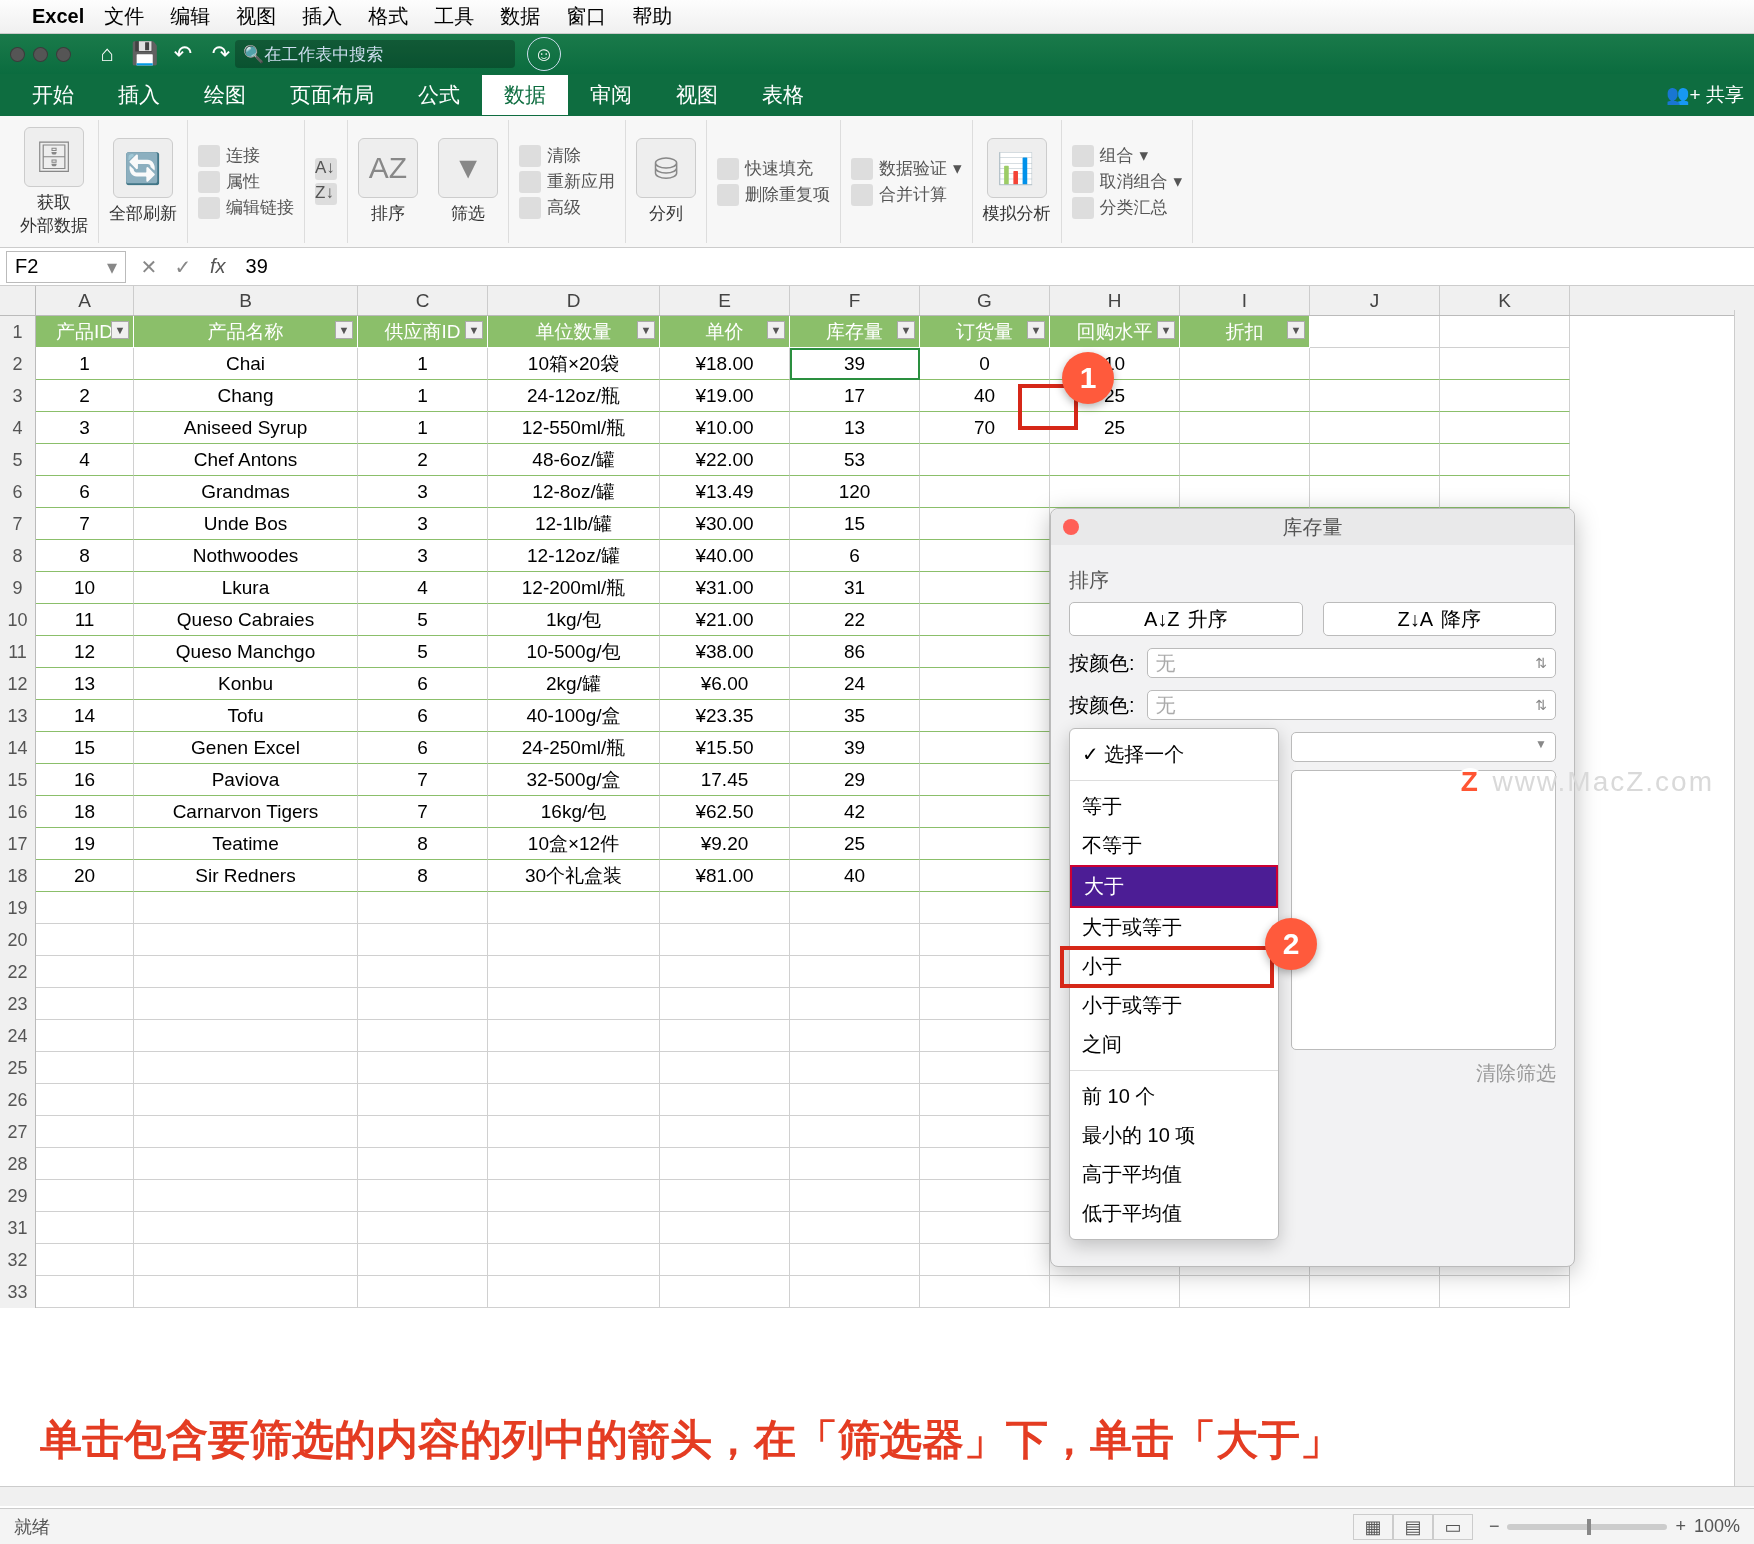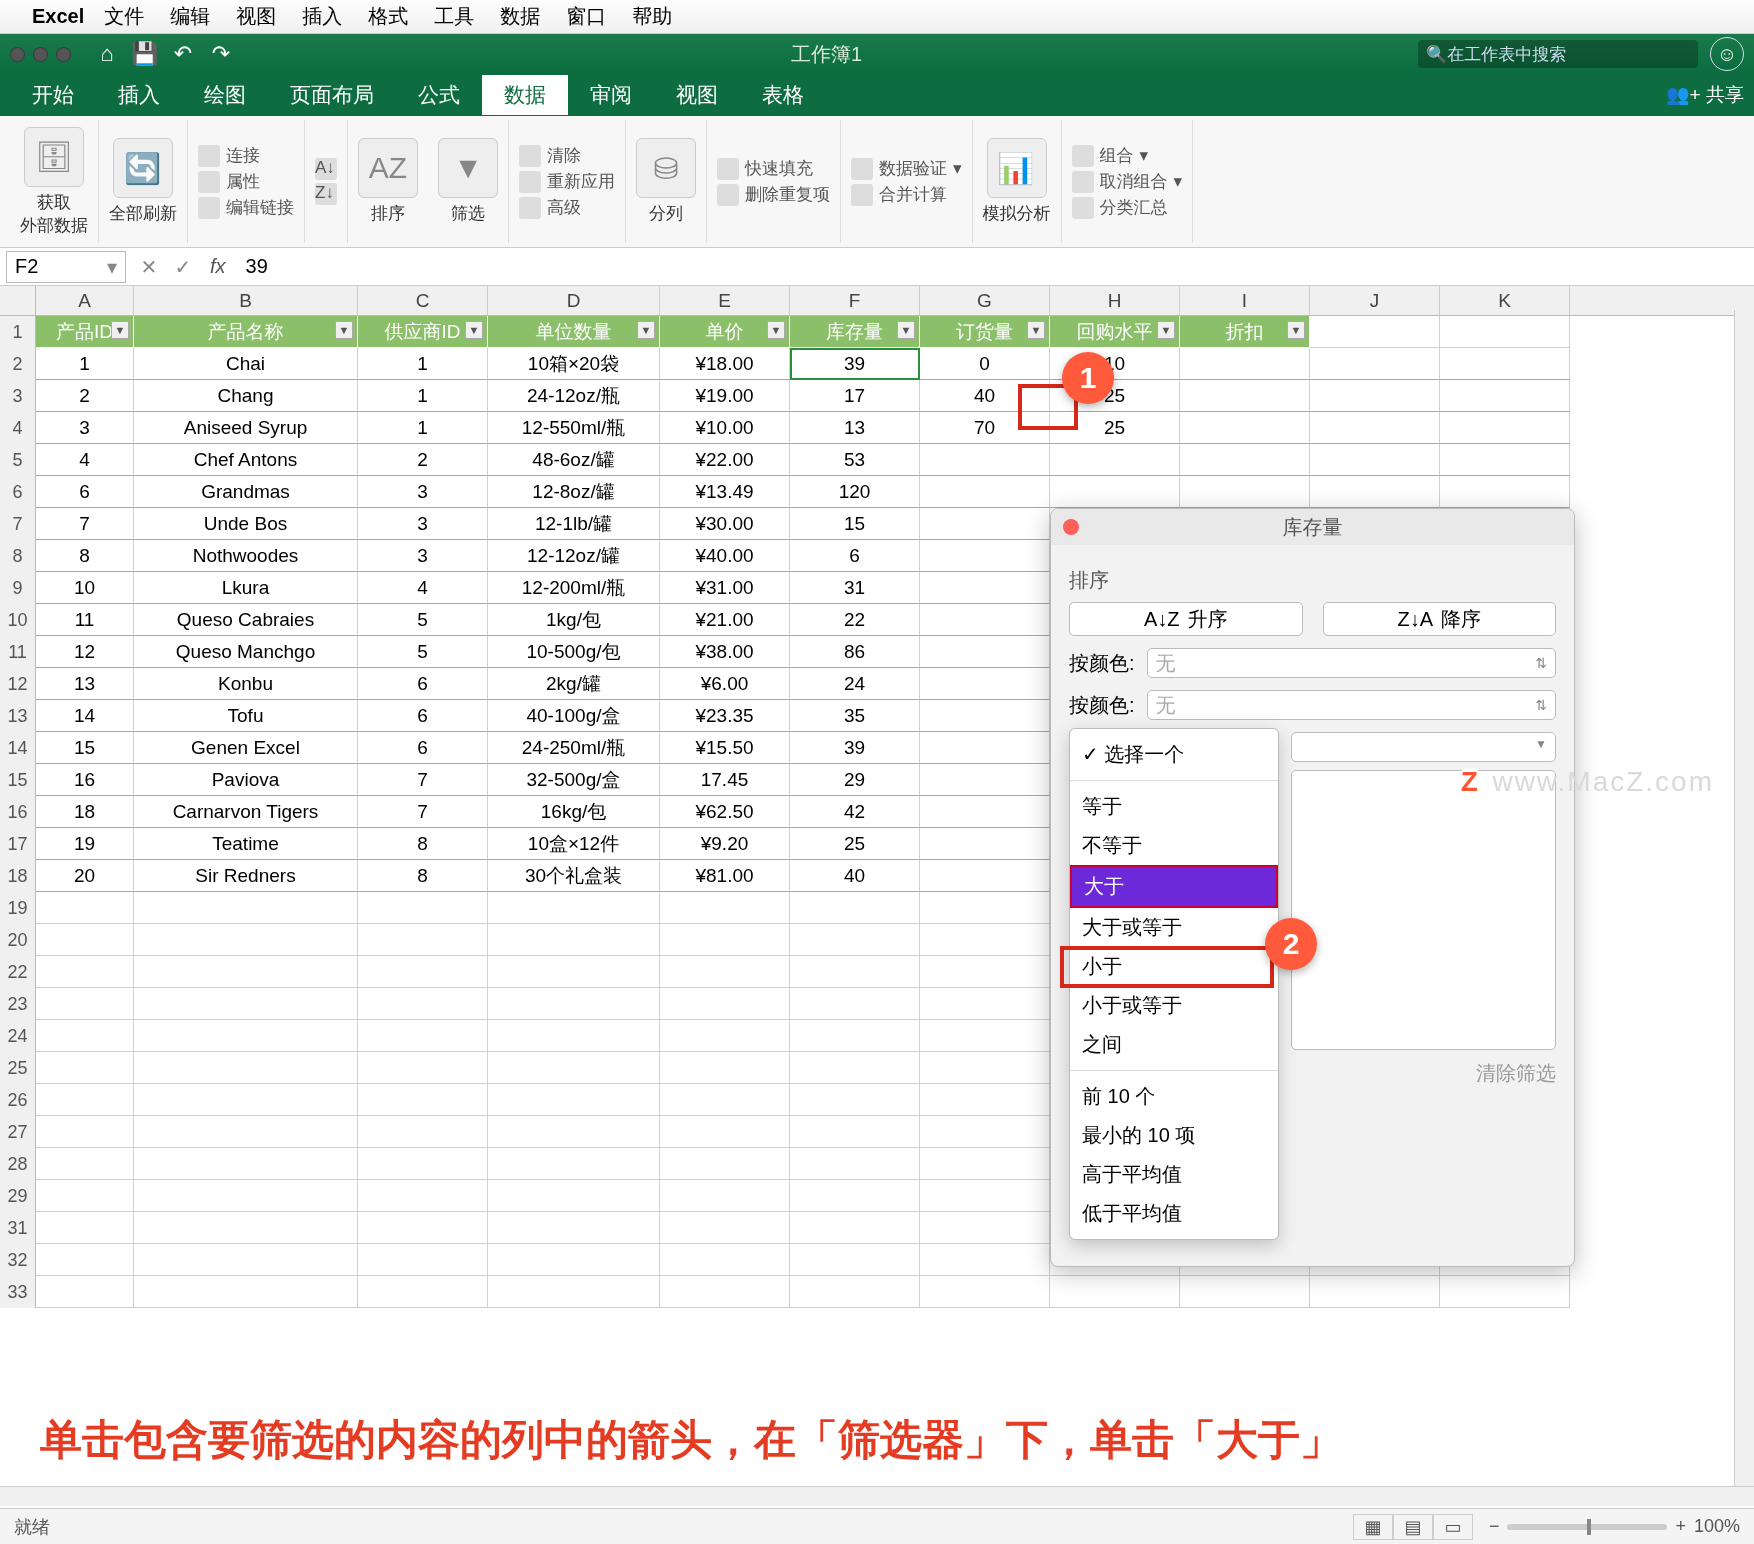--- a/index.html
+++ b/index.html
@@ -65,21 +65,21 @@
     .fp-sec-label { color:#555; margin:8px 0; }
     .fp-btnrow { display:flex; gap:20px; }
     .fp-btn { flex:1; height:34px; background:#fff; border:1px solid #bbb; border-radius:5px; display:flex; align-items:center; justify-content:center; gap:8px; }
     .fp-selrow { display:flex; align-items:center; gap:12px; margin:12px 0; }
     .fp-select { flex:1; height:30px; background:#fff; border:1px solid #bbb; border-radius:5px; padding:0 8px; display:flex; align-items:center; color:#aaa; position:relative; }
     .fp-select::after { content:"⇅"; position:absolute; right:8px; color:#888; font-size:14px; }
     .fp-input { flex:1; height:30px; background:#fff; border:1px solid #bbb; border-radius:5px; }
     .fp-dropdown { width: 210px; background:#fff; border:1px solid #bbb; border-radius:6px; box-shadow:0 6px 18px rgba(0,0,0,.2); padding:6px 0; margin-top:-4px; }
     .fp-dropdown .opt { padding:6px 12px; cursor:default; }
     .fp-dropdown .opt.checked::before { content:"✓ "; }
-    .fp-dropdown .opt.hl { background:#6d28d9; color:#fff; border:2px solid #c03; }
+    .fp-dropdown .opt.hl { background:#4c1d95; color:#fff; border:2px solid #c03; }
     .fp-dropdown hr { margin:6px 0; border:none; border-top:1px solid #ddd; }
     .fp-clear { text-align:right; color:#999; margin-top:10px; }
     
     
     .badge { position:absolute; width:52px; height:52px; background:#ff5a3c; border-radius:50%; color:#fff; font-size:30px; font-weight:600; display:flex; align-items:center; justify-content:center; box-shadow:0 3px 8px rgba(0,0,0,.3); z-index:999; }
     .redbox { position:absolute; border:4px solid #d62718; z-index:998; }
     
     .caption { position:absolute; bottom:76px; left:40px; right:40px; font-size:42px; font-weight:700; color:#e43c22; text-shadow: -2px -2px 0 #fff, 2px -2px 0 #fff, -2px 2px 0 #fff, 2px 2px 0 #fff; }
     
     .statusbar { position:absolute; bottom:0; left:0; right:0; height:36px; background:#f4f4f4; border-top:1px solid #ccc; display:flex; align-items:center; padding:0 14px; font-size:18px; color:#555; }
@@ -117,21 +117,20 @@
     <div class="tb-dot"></div>
     <div class="tb-dot"></div>
     <div class="tb-dot"></div>
   </div>
   <div class="tb-icons">
     <div class="tb-icon">⌂</div>
     <div class="tb-icon">💾</div>
     <div class="tb-icon">↶</div>
     <div class="tb-icon">↷</div>
   </div>
-  <div class="tb-title">工作簿1</div>
   <div class="tb-search">🔍 <span>在工作表中搜索</span></div>
   <div class="tb-user">☺</div>
 </div>
 
 <div class="ribbon-tabs">
   <div class="tab">开始</div>
   <div class="tab">插入</div>
   <div class="tab">绘图</div>
   <div class="tab">页面布局</div>
   <div class="tab">公式</div>

